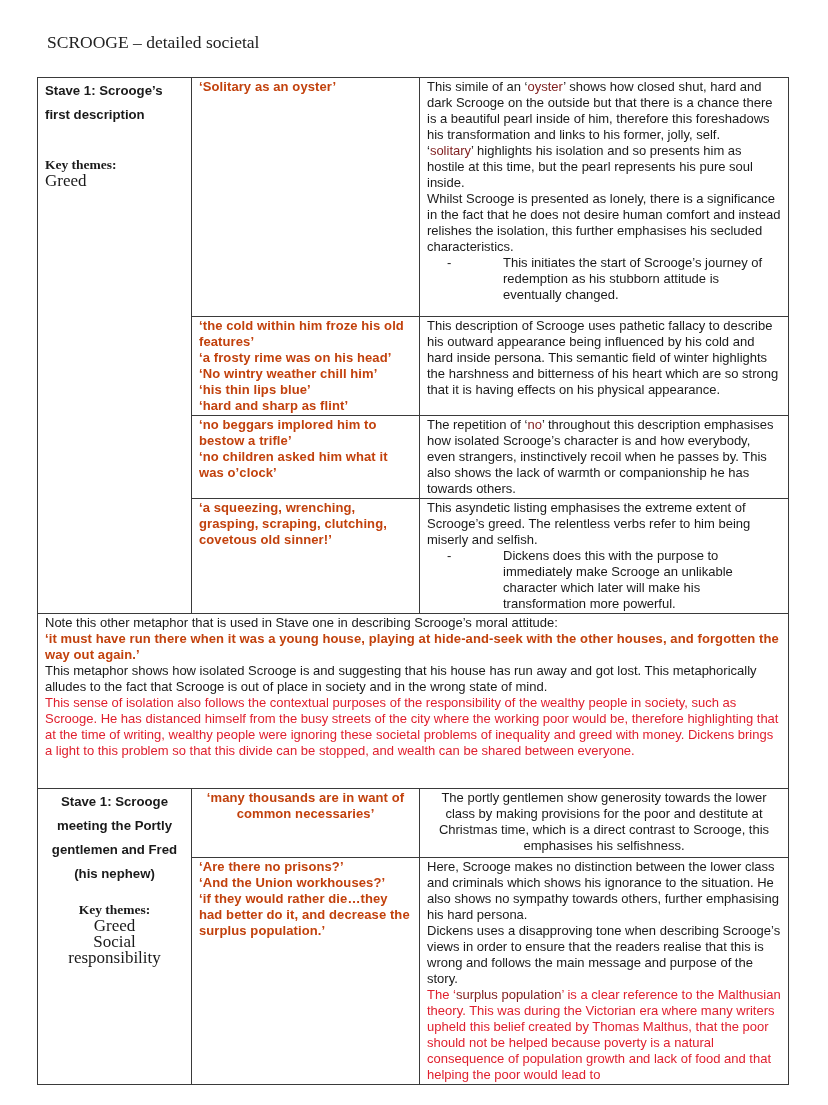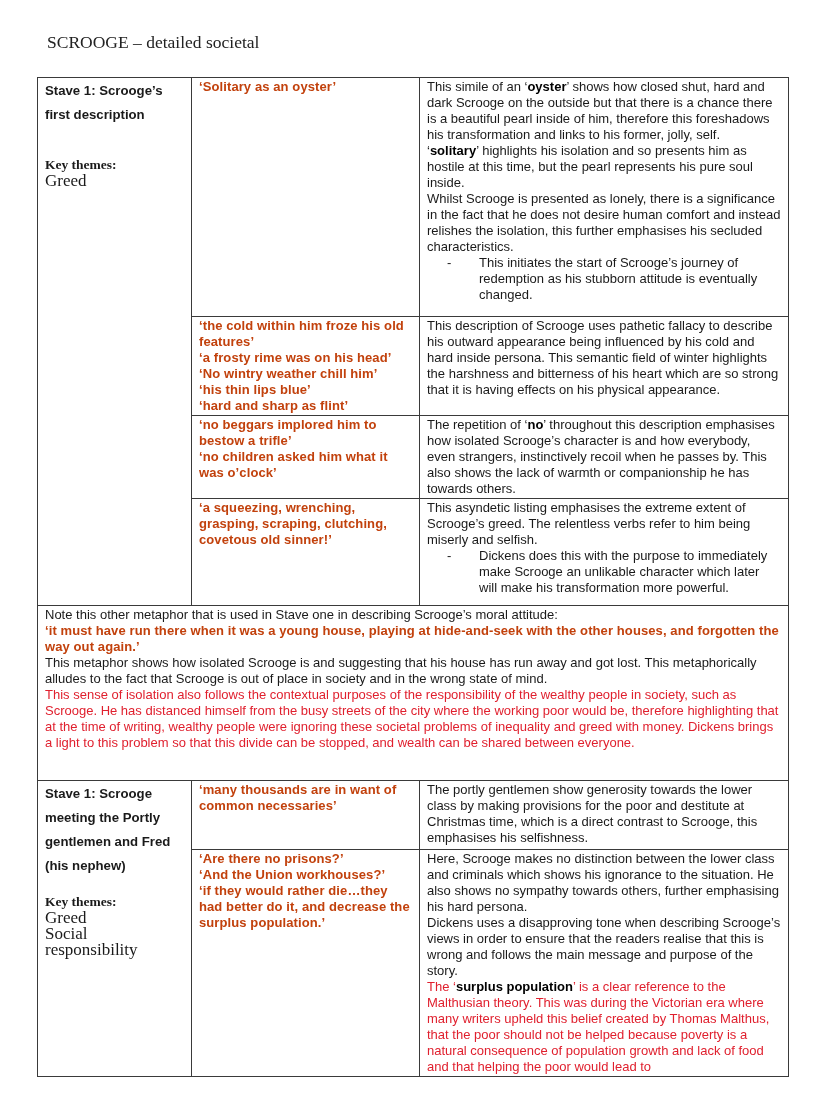--- a/index.html
+++ b/index.html
@@ -20,33 +20,33 @@
   table.analysis td {
     border: 1.3px solid #3a3a3a; vertical-align: top; padding: 1px 7px 1px 7px;
   }
   col.c1 { width: 154px; }
   col.c2 { width: 228px; }
   col.c3 { width: 369px; }
   .stave-title { font-weight: bold; font-size: 13.2px; line-height: 24px; display: block; }
   .kt-label { font-family: "Liberation Serif", serif; font-weight: bold; font-size: 13.5px; display: block; margin-top: 30px; }
   .kt-item { font-family: "Liberation Serif", serif; font-size: 17px; display: block; line-height: 16px; }
   .quote { color: #c2410c; font-weight: bold; display: block; letter-spacing: 0.1px; }
-  .q-inline { color: #000000; font-weight: bold; }
+  .q-inline { color: #7f1d1d; font-weight: normal; }
   .red { color: #e0202e; }
   .para { display: block; }
   .bullet-row { display: flex; padding-left: 20px; }
   .bullet-dash { width: 32px; flex: 0 0 32px; }
-  .bullet-text { flex: 1; }
+  .bullet-text { flex: 1; margin-left: 24px; }
   .note-cell { padding: 1px 7px; }
   .r1 td { height: 236px; }
   .r2 td { height: 81px; }
   .r3 td { height: 80px; }
   .r4 td { height: 104px; }
   .r5 td { height: 172px; margin-left: 36px; }
-  .r6 td { height: 66px; }
+  .r6 td { height: 66px; text-align: center; }
   .r7 td { height: 213px; }
 </style>
 </head>
 <body>
 
 <h1 class="doc-title">SCROOGE – detailed societal</h1>
 
 <table class="analysis">
   <colgroup>
       <col class="c1">

